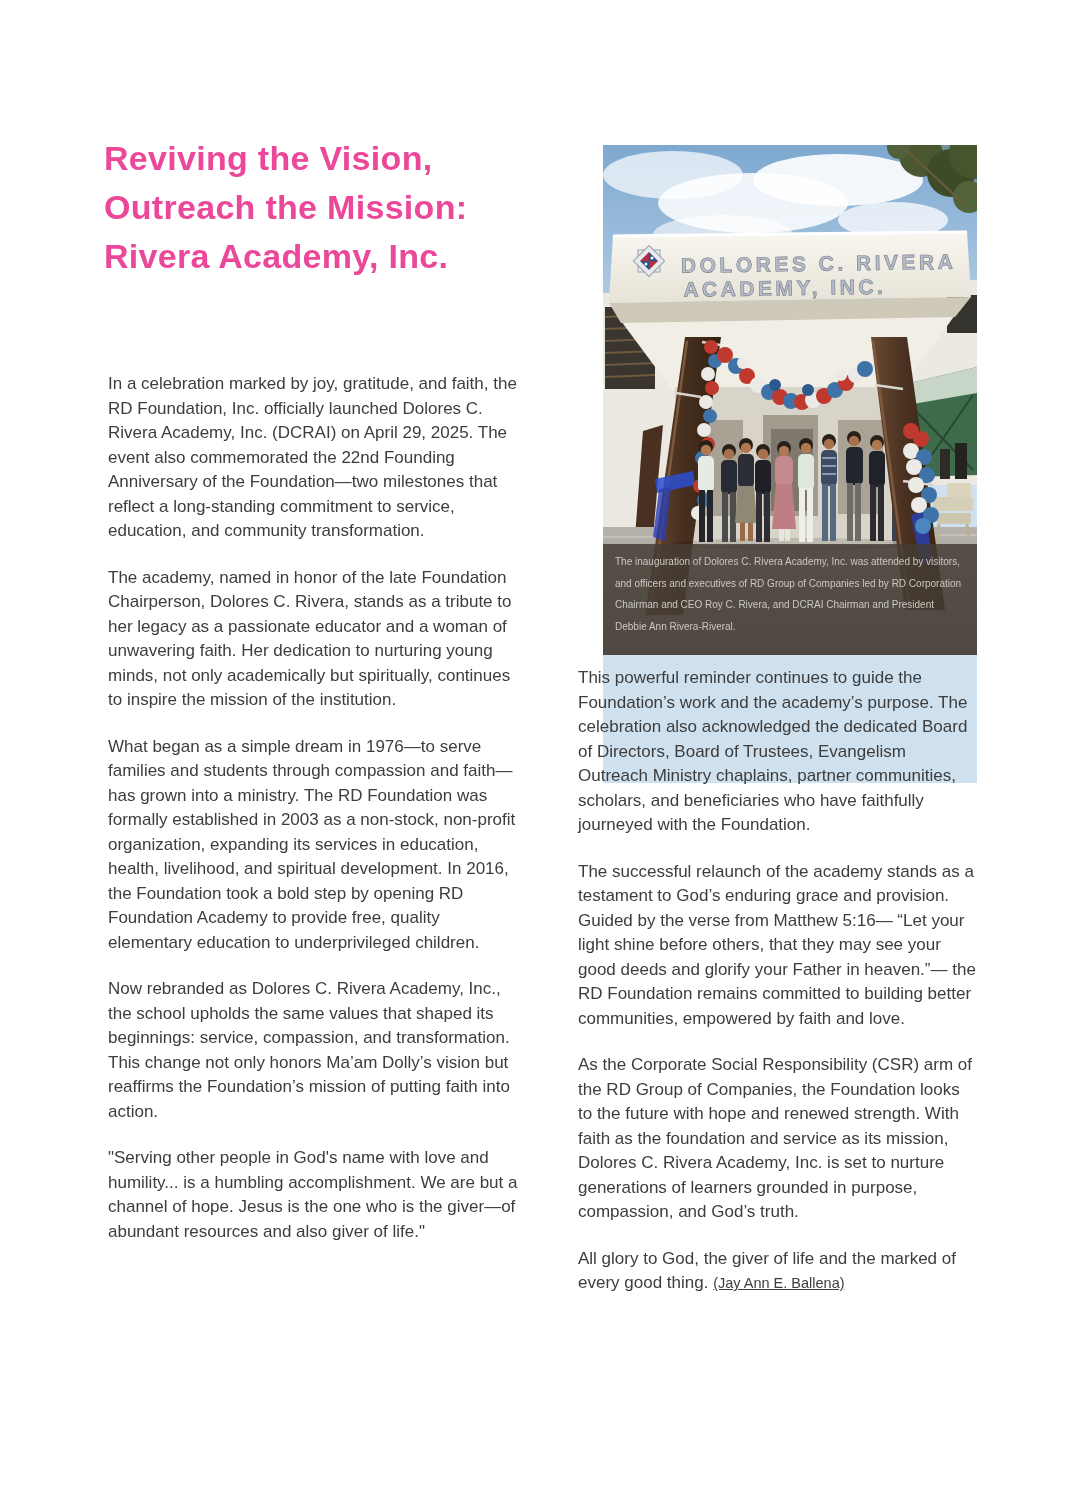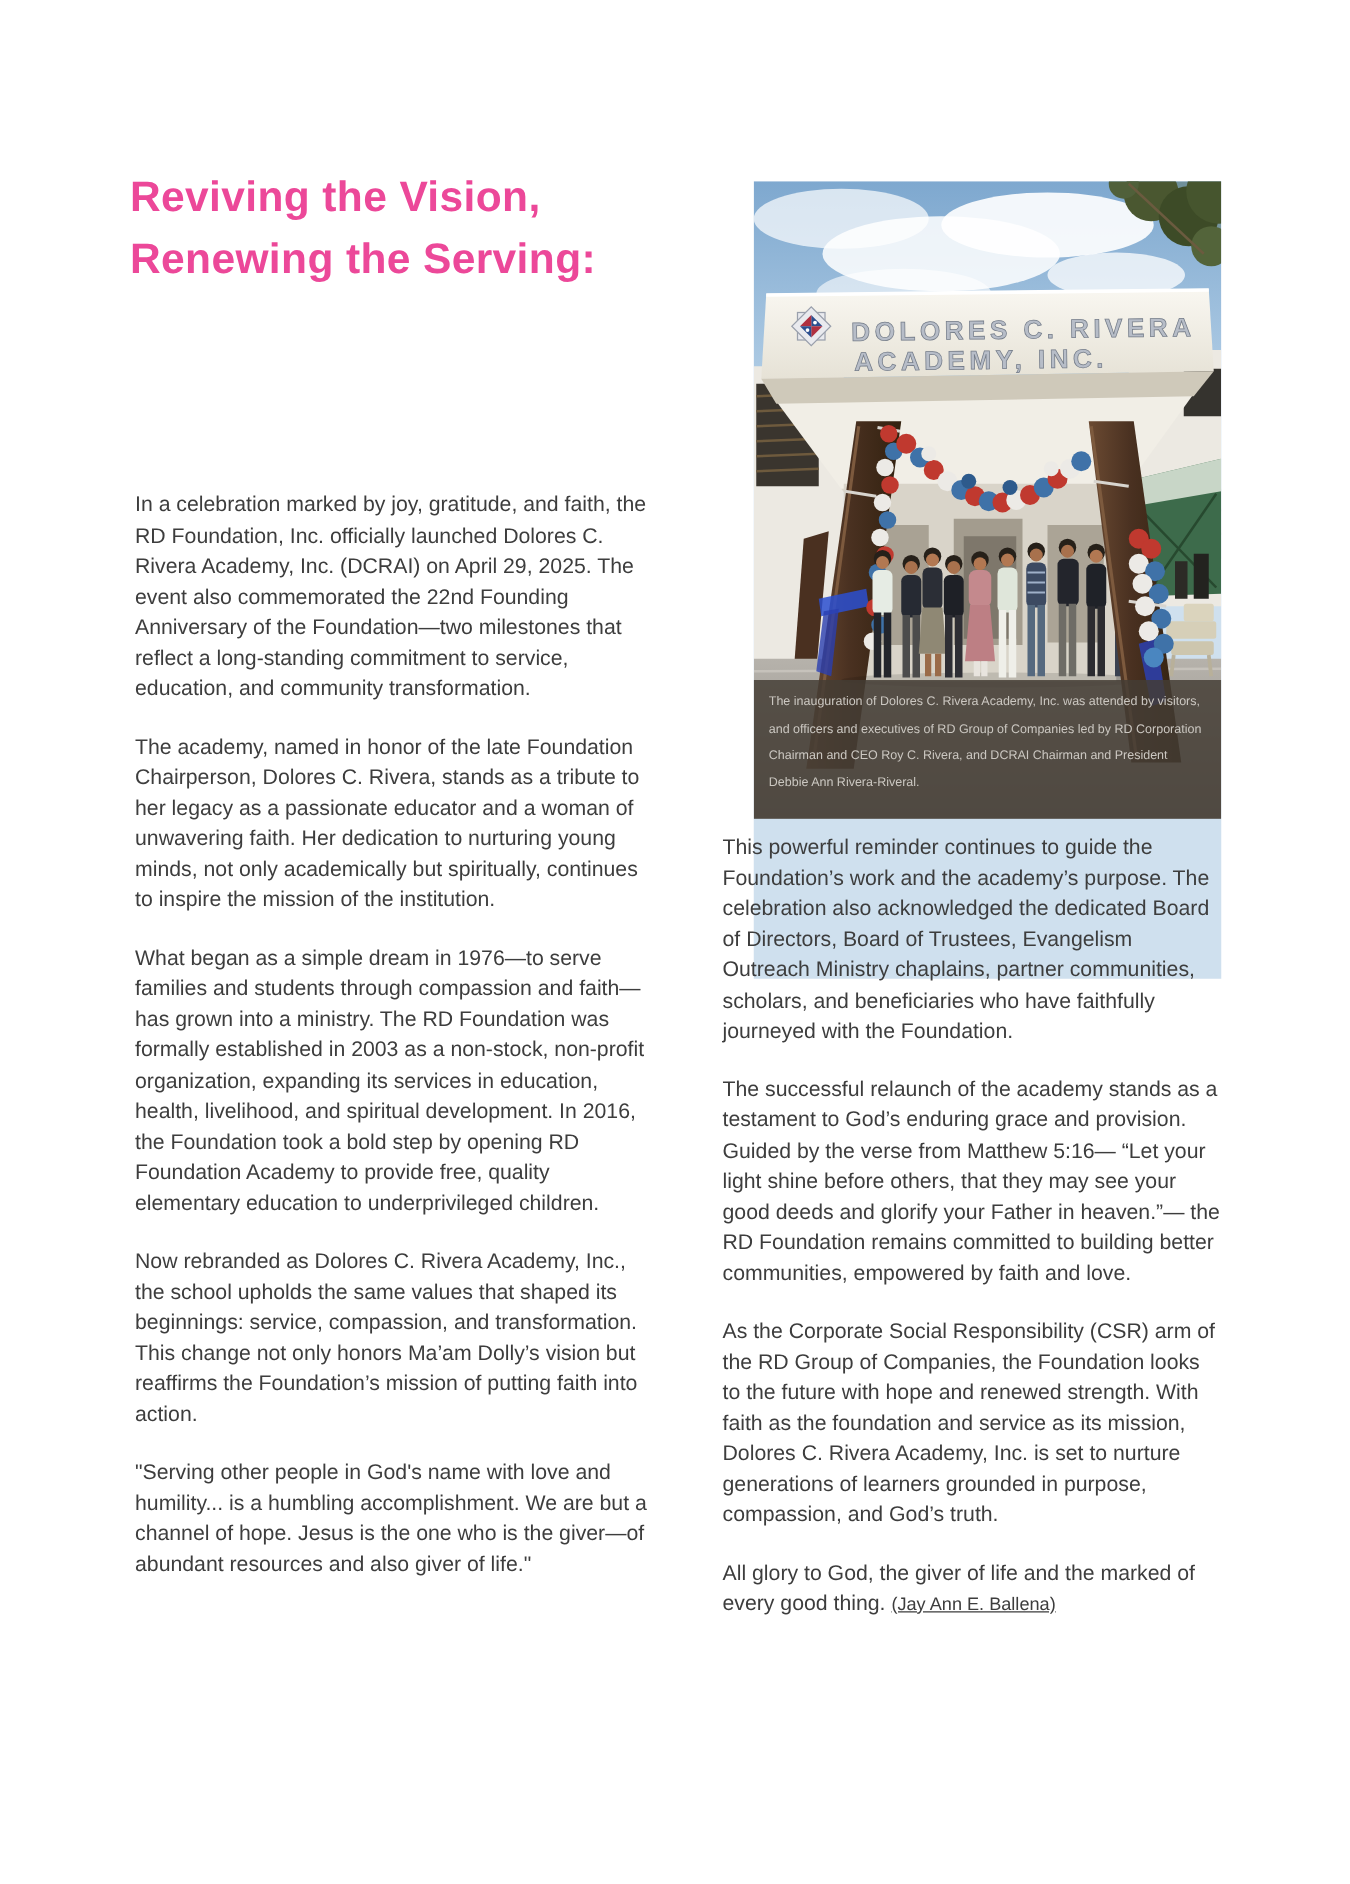--- a/index.html
+++ b/index.html
@@ -5,41 +5,42 @@
   html,body{margin:0;padding:0;}
   body{
     width:1080px;height:1507px;background:#ffffff;position:relative;
     font-family:"Liberation Sans", sans-serif;color:#3d3d3d;overflow:hidden;
   }
   .title{
     position:absolute;left:104px;top:134px;width:460px;
     font-size:34px;line-height:49px;font-weight:bold;color:#ec4899;letter-spacing:.3px;
   }
   .col{position:absolute;}
-  .col-left{left:108px;top:372px;width:418px;margin-top:20px;}
+  .col-left{left:108px;top:372px;width:418px;}
   .col-right{left:578px;top:666px;width:400px;}
   .col p{font-size:17px;line-height:24.5px;margin:0 0 22px;color:#3d3d3d;}
   .byline{font-size:14.5px;text-decoration:underline;}
   .photo{
     position:absolute;left:603px;top:145px;width:374px;height:638px;
     overflow:hidden;background:#cfe0ee;
   }
   .photo svg{display:block;}
   .photo-caption{
     position:absolute;left:0;top:399px;width:374px;height:111px;
     background:rgba(68,61,53,.84);box-sizing:border-box;padding:7px 12px;
     font-size:10px;line-height:21.6px;color:#cbc7c1;
   }
 </style>
 </head>
 <body>
 
 <div class="title">
   <div>Reviving the Vision,</div>
-  <div>Renewing the Serving:</div>
+  <div>Outreach the Mission:</div>
+  <div>Rivera Academy, Inc.</div>
 </div>
 
 <div class="col col-left">
   <p>In a celebration marked by joy, gratitude, and faith, the RD Foundation, Inc. officially launched Dolores C. Rivera Academy, Inc. (DCRAI) on April 29, 2025. The event also commemorated the 22nd Founding Anniversary of the Foundation—two milestones that reflect a long-standing commitment to service, education, and community transformation.</p>
   <p>The academy, named in honor of the late Foundation Chairperson, Dolores C. Rivera, stands as a tribute to her legacy as a passionate educator and a woman of unwavering faith. Her dedication to nurturing young minds, not only academically but spiritually, continues to inspire the mission of the institution.</p>
   <p>What began as a simple dream in 1976—to serve families and students through compassion and faith—has grown into a ministry. The RD Foundation was formally established in 2003 as a non-stock, non-profit organization, expanding its services in education, health, livelihood, and spiritual development. In 2016, the Foundation took a bold step by opening RD Foundation Academy to provide free, quality elementary education to underprivileged children.</p>
   <p>Now rebranded as Dolores C. Rivera Academy, Inc., the school upholds the same values that shaped its beginnings: service, compassion, and transformation. This change not only honors Ma’am Dolly’s vision but reaffirms the Foundation’s mission of putting faith into action.</p>
   <p>"Serving other people in God's name with love and humility... is a humbling accomplishment. We are but a channel of hope. Jesus is the one who is the giver—of abundant resources and also giver of life."</p>
 </div>
 

